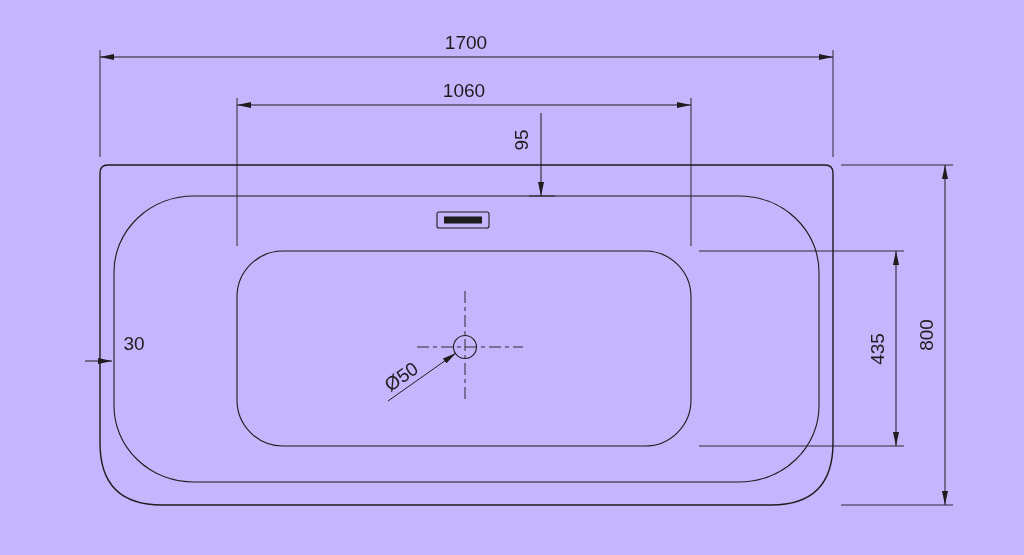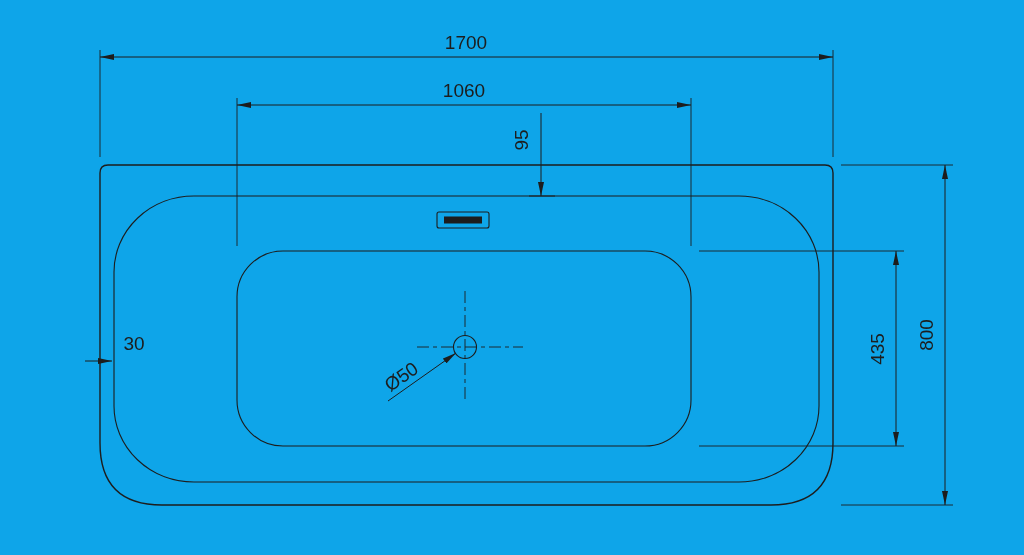--- a/index.html
+++ b/index.html
@@ -8,21 +8,21 @@
     background: #ffffff;
     width: 1024px;
     height: 555px;
     overflow: hidden;
     font-family: "Liberation Sans", sans-serif;
   }
   .stage {
     position: relative;
     width: 1024px;
     height: 555px;
-    background: #0ea5e9;
+    background: #c4b5fd;
   }
   svg { display: block; }
   .outline   { fill: none; stroke: #1d1d1d; stroke-width: 1.4; }
   .thin      { fill: none; stroke: #1d1d1d; stroke-width: 1.1; }
   .dim       { fill: none; stroke: #1d1d1d; stroke-width: 1; }
   .ext       { fill: none; stroke: #1d1d1d; stroke-width: 0.9; }
   .center    { fill: none; stroke: #1d1d1d; stroke-width: 0.9; stroke-dasharray: 12 4 4 4; }
   .dimtext   { fill: #1d1d1d; font-size: 19px; font-family: "Liberation Sans", sans-serif; }
   .arrowfill { fill: #1d1d1d; }
 </style>

